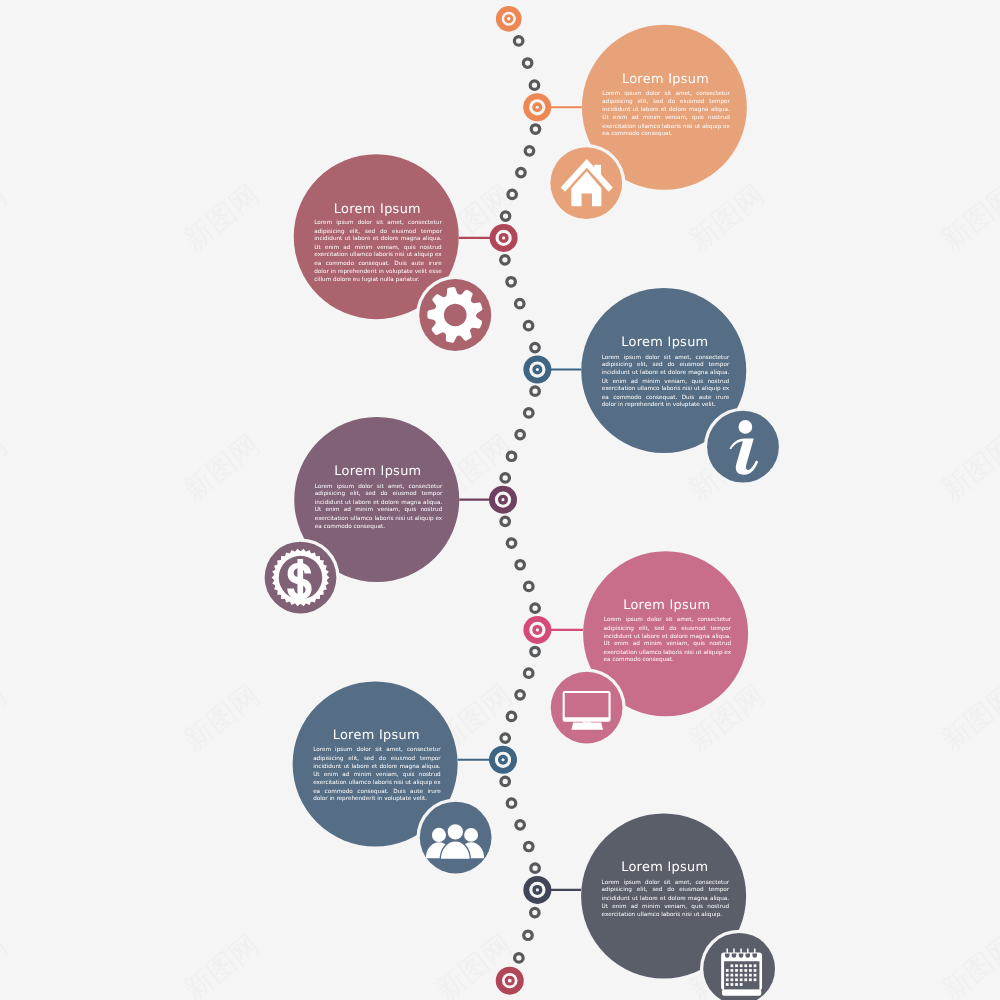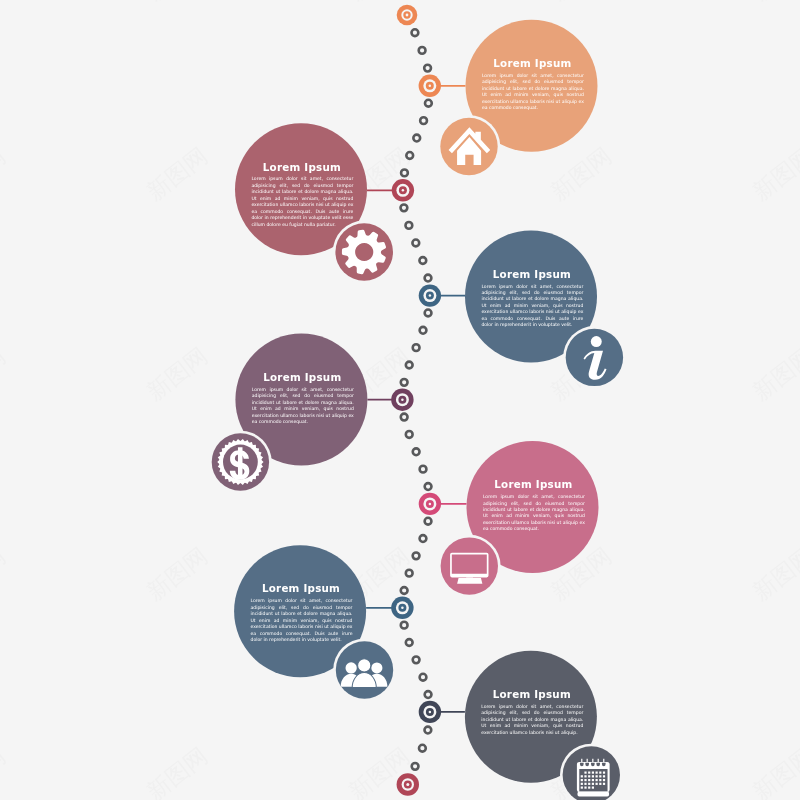--- a/index.html
+++ b/index.html
@@ -1,21 +1,21 @@
 <!DOCTYPE html>
 <html><head>
 <meta charset="utf-8">
 <style>
   html,body{margin:0;padding:0;}
   body{width:800px;height:800px;background:#f5f5f5;overflow:hidden;
        font-family:"DejaVu Sans",sans-serif;}
   #stage{position:relative;width:800px;height:800px;background:#f5f5f5;}
   #svg-layer{position:absolute;left:0;top:0;width:800px;height:800px;}
   .btitle{position:absolute;text-align:center;color:#ffffff;
-          font-weight:bold;font-size:10.3px;letter-spacing:.25px;white-space:nowrap;}
+          font-weight:normal;font-size:10.3px;letter-spacing:.25px;white-space:nowrap;}
   .btext{position:absolute;color:#ffffff;font-size:4.55px;line-height:6.45px;
          text-align:justify;}
 </style>
 </head>
 <body>
 
 <div id="stage">
   <svg id="svg-layer" viewBox="0 0 800 800">
       <defs>
         <clipPath id="clip-step-1" clipPathUnits="userSpaceOnUse">

